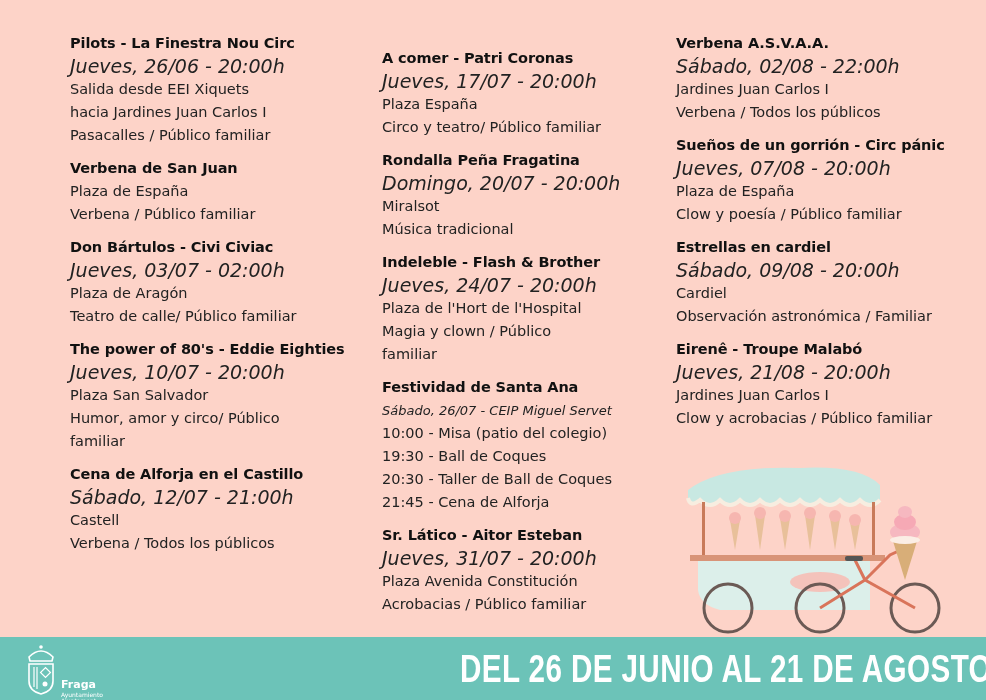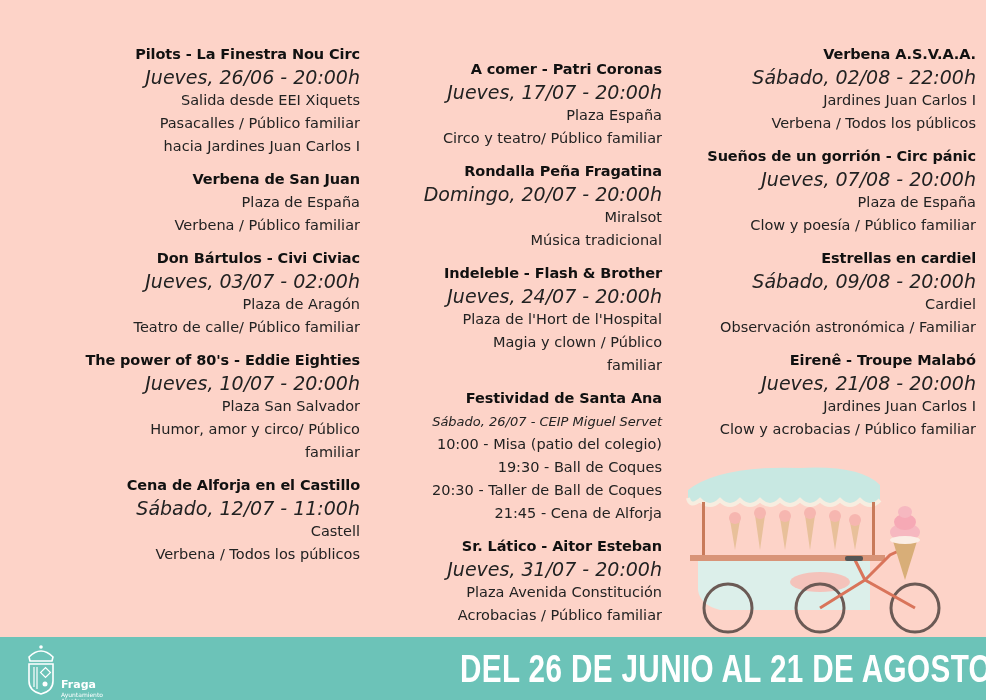--- a/index.html
+++ b/index.html
@@ -5,22 +5,21 @@
   * { box-sizing: border-box; margin: 0; padding: 0; }
   html, body { width: 986px; height: 700px; overflow: hidden; }
   body {
     background: #fdd3c8;
     font-family: "DejaVu Sans", sans-serif;
     color: #1a1a1a;
     position: relative;
   }
   .col {
     position: absolute;
-    top: 43px;
-    text-align: right;
+    top: 32px;
   }
   .col-1 { left: 70px; width: 290px; }
   .col-2 { left: 382px; width: 280px; margin-top: 15px; }
   .col-3 { left: 676px; width: 300px; }
   .event { margin-bottom: 10px; }
   .event-title {
     font-weight: bold;
     font-size: 14.5px;
     line-height: 23px;
     color: #111;
@@ -80,22 +79,22 @@
   }
 </style>
 </head>
 <body>
 
 <div class="col col-1">
     <div class="event">
       <div class="event-title">Pilots - La Finestra Nou Circ</div>
       <div class="event-date">Jueves, 26/06 - 20:00h</div>
       <div class="event-line">Salida desde EEI Xiquets</div>
+      <div class="event-line">hacia Jardines Juan Carlos I</div>
       <div class="event-line">Pasacalles / Público familiar</div>
-      <div class="event-line">hacia Jardines Juan Carlos I</div>
     </div>
     <div class="event">
       <div class="event-title">Verbena de San Juan</div>
       <div class="event-line">Plaza de España</div>
       <div class="event-line">Verbena / Público familiar</div>
     </div>
     <div class="event">
       <div class="event-title">Don Bártulos - Civi Civiac</div>
       <div class="event-date">Jueves, 03/07 - 02:00h</div>
       <div class="event-line">Plaza de Aragón</div>
@@ -103,21 +102,21 @@
     </div>
     <div class="event">
       <div class="event-title">The power of 80's - Eddie Eighties</div>
       <div class="event-date">Jueves, 10/07 - 20:00h</div>
       <div class="event-line">Plaza San Salvador</div>
       <div class="event-line">Humor, amor y circo/ Público</div>
       <div class="event-line">familiar</div>
     </div>
     <div class="event">
       <div class="event-title">Cena de Alforja en el Castillo</div>
-      <div class="event-date">Sábado, 12/07 - 11:00h</div>
+      <div class="event-date">Sábado, 12/07 - 21:00h</div>
       <div class="event-line">Castell</div>
       <div class="event-line">Verbena / Todos los públicos</div>
     </div>
   </div>
 <div class="col col-2">
     <div class="event">
       <div class="event-title">A comer - Patri Coronas</div>
       <div class="event-date">Jueves, 17/07 - 20:00h</div>
       <div class="event-line">Plaza España</div>
       <div class="event-line">Circo y teatro/ Público familiar</div>

